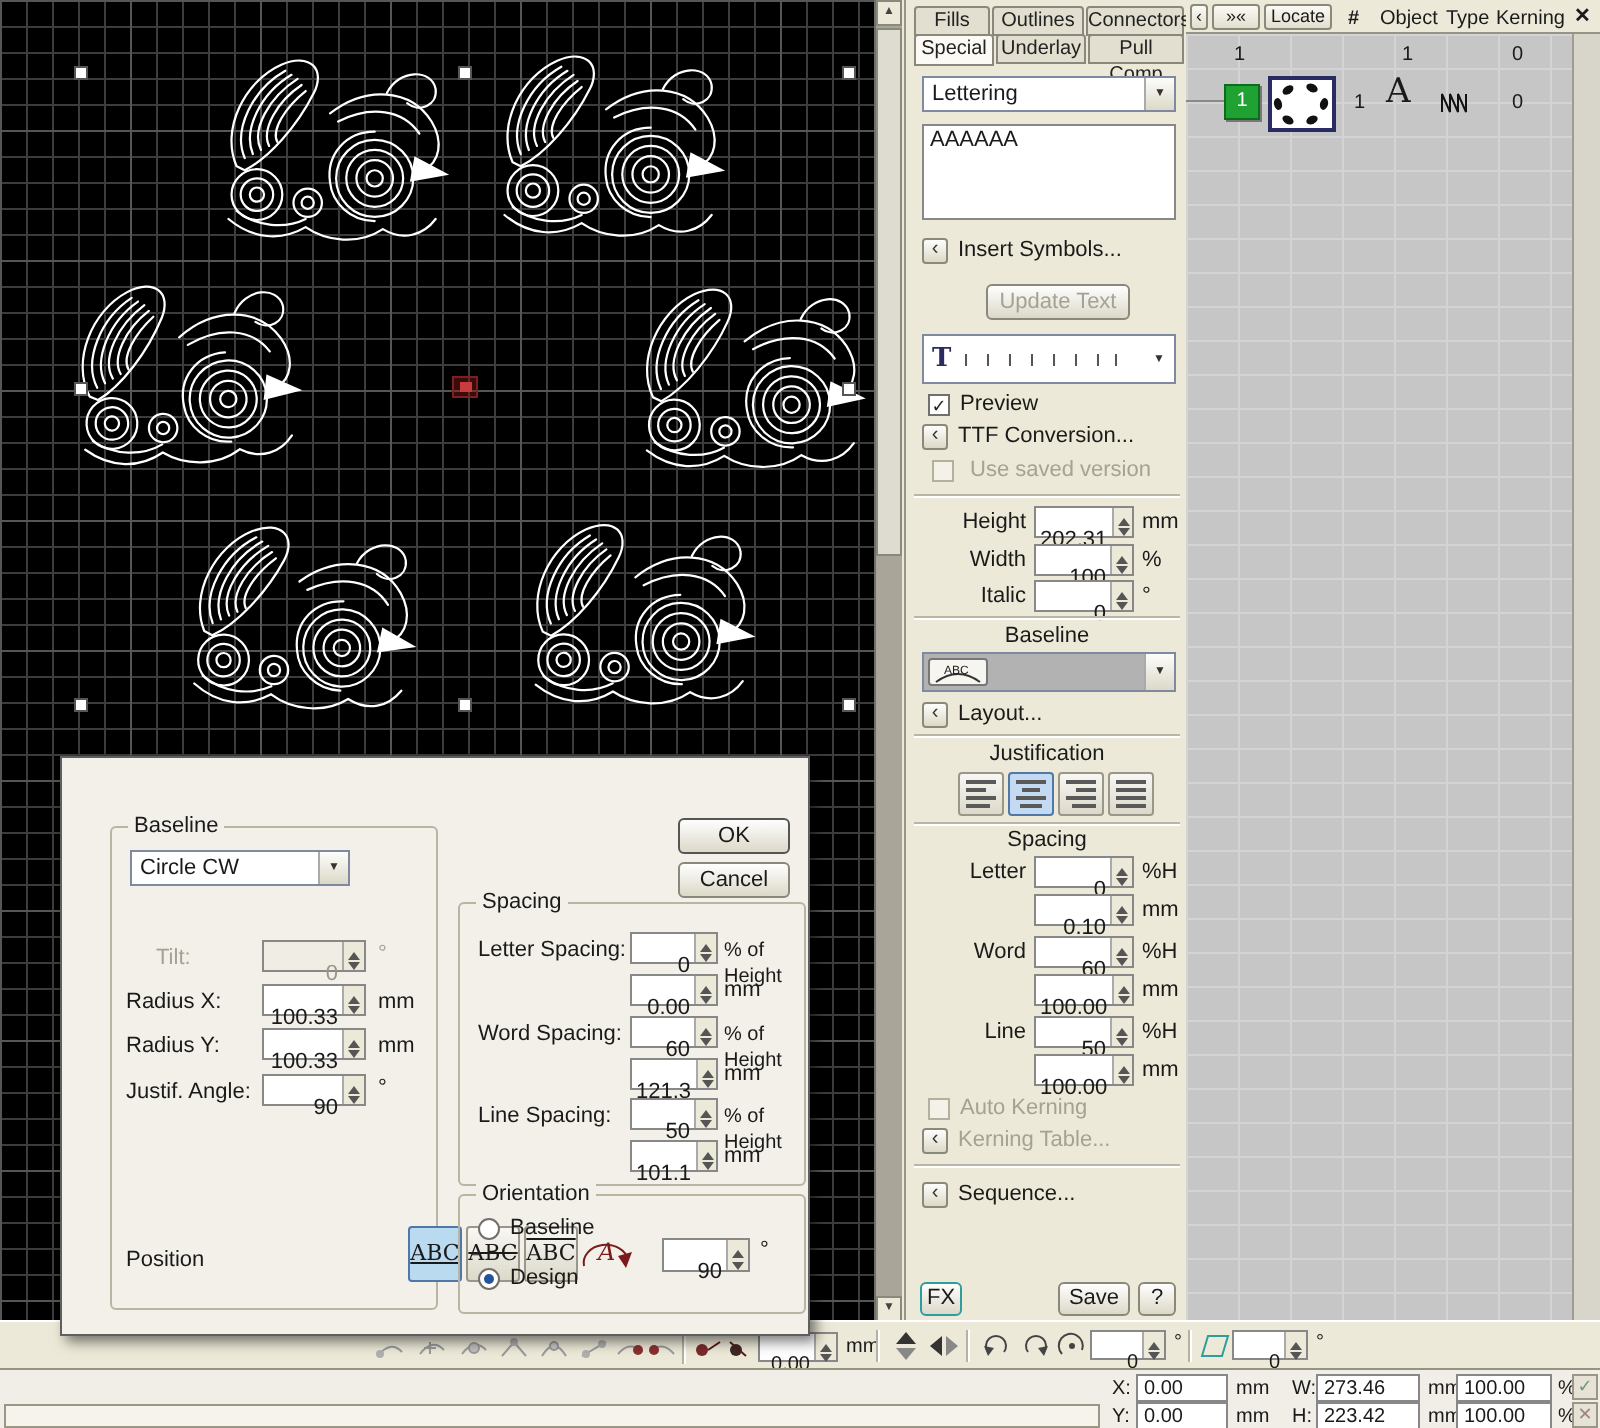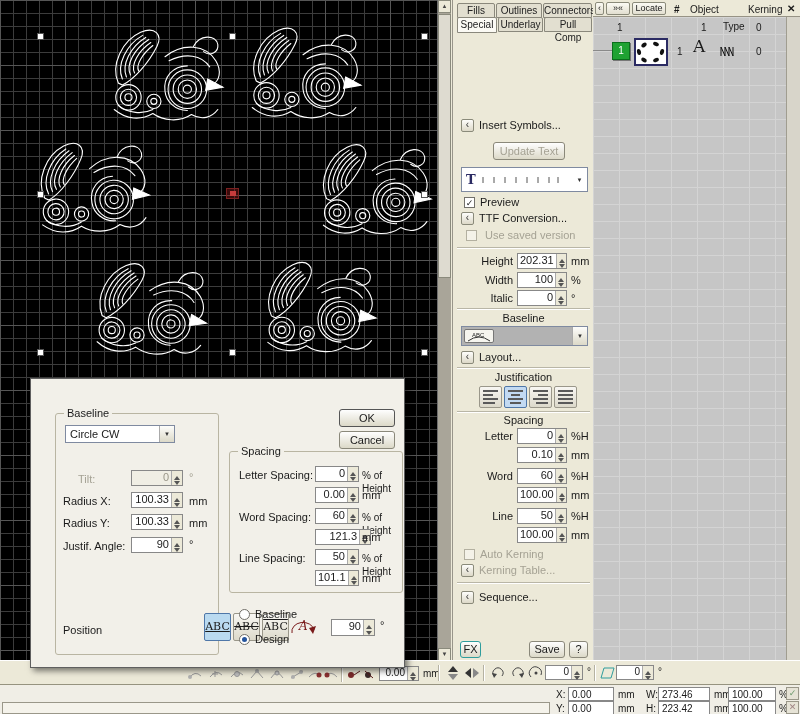--- a/index.html
+++ b/index.html
@@ -28,21 +28,21 @@
 .tab{position:absolute;height:15px;border:1px solid #8a887c;border-radius:2px 2px 0 0;background:#e2dfd0;font-size:10px;text-align:center;line-height:13px;color:#222}
 .tab.active{background:#fbfaf4;height:16px;z-index:2}
 .combo{position:absolute;background:#fff;border:1px solid #7f8aa0;display:flex}
 .combo .cv{flex:1;padding:2px 4px;line-height:13px;overflow:hidden;white-space:nowrap}
 .combo .ca{width:15px;background:linear-gradient(#fdfdfb,#dcd9c8);border-left:1px solid #aaa;font-size:6px;line-height:16px;text-align:center;color:#333}
 .txtarea{position:absolute;background:#fff;border:1px solid #888;padding:1px 3px}
 .sqbtn{position:absolute;width:13px;height:13px;border:1px solid #8a8a7a;background:linear-gradient(#fdfdfb,#ddd9c8);border-radius:2px;font-size:10px;line-height:10px;text-align:center;color:#333}
 .btn{position:absolute;border:1px solid #8a887a;background:linear-gradient(#fefefe,#dcd9c8);border-radius:3px;text-align:center;color:#1a1a1a}
 .dis{color:#a5a294 !important}
 .spin{position:absolute;display:flex;border:1px solid #888;background:#fff;height:16px}
-.spin .v{flex:1;text-align:right;padding:0 2px;line-height:12px;font-size:11px}
+.spin .v{flex:1;text-align:right;padding:10px 2px;line-height:12px;font-size:11px}
 .spin .sb{width:11px;display:flex;flex-direction:column;background:#ece9d8;border-left:1px solid #aaa}
 .sb i{flex:1;position:relative}
 .sb i.up::after{content:"";position:absolute;left:2px;top:2px;border:3px solid transparent;border-bottom:4px solid #555}
 .sb i.dn::after{content:"";position:absolute;left:2px;top:3px;border:3px solid transparent;border-top:4px solid #555}
 .spin.off{background:#f0eee4}
 .spin.off .v{color:#9a9789}
 .chk{position:absolute;width:11px;height:11px;background:#fff;border:1px solid #72706a;font-size:9px;line-height:10px;text-align:center;color:#222}
 .chk.off{border-color:#b3b0a0;background:#f4f2e8;color:#b3b0a0}
 .sep{position:absolute;left:4px;width:133px;height:2px;border-top:1px solid #b9b6a6;border-bottom:1px solid #fff}
 .cl{position:absolute;line-height:13px}
@@ -157,21 +157,26 @@
 
 <div class="abs panel">
 
   <div class="tab" style="left:4px;top:3px;width:38px">Fills</div>
   <div class="tab" style="left:43px;top:3px;width:46px">Outlines</div>
   <div class="tab" style="left:90px;top:3px;width:49px">Connectors</div>
   <div class="tab active" style="left:4px;top:17px;width:40px">Special</div>
   <div class="tab" style="left:45px;top:17px;width:45px">Underlay</div>
   <div class="tab" style="left:91px;top:17px;width:48px">Pull Comp</div>
 
-
+  <div class="combo" style="left:8px;top:38px;width:127px;height:18px">
+    <div class="cv">Lettering</div>
+    <div class="ca">▼</div>
+  </div>
+
+  <div class="txtarea" style="left:8px;top:62px;width:127px;height:48px">AAAAAA</div>
 
   <div class="sqbtn" style="left:8px;top:119px">‹</div>
   <div class="cl" style="left:26px;top:119px">Insert Symbols...</div>
 
   <div class="btn dis" style="left:40px;top:142px;width:72px;height:18px;line-height:16px">Update Text</div>
 
   <div class="combo" style="left:8px;top:167px;width:127px;height:25px">
     <div class="cv" style="display:flex;align-items:center;gap:4px">
       <span style="font-family:'DejaVu Serif',serif;font-weight:bold;color:#2b2b63;font-size:13px">T</span>
       <svg width="80" height="10">
@@ -351,21 +356,21 @@
 
 <div class="abs objpanel">
   <div class="objgrid"></div>
   <div class="objsb"></div>
   <div class="objhdr">
     <div class="hbtn" style="left:2px;top:2px;width:9px;height:13px;line-height:11px">‹</div>
     <div class="hbtn" style="left:13px;top:2px;width:24px;height:13px;line-height:11px">»«</div>
     <div class="hbtn" style="left:39px;top:2px;width:34px;height:13px;line-height:11px">Locate</div>
     <div class="slbl" style="left:81px;top:3px;font-weight:bold">#</div>
     <div class="slbl" style="left:97px;top:3px">Object</div>
-    <div class="slbl" style="left:130px;top:20px">Type</div>
+    <div class="slbl" style="left:130px;top:3px">Type</div>
     <div class="slbl" style="left:155px;top:3px">Kerning</div>
     <div class="slbl" style="left:194px;top:2px;font-weight:bold;cursor:pointer">✕</div>
   </div>
 
   <div class="slbl" style="left:24px;top:21px">1</div>
   <div class="slbl" style="left:108px;top:21px">1</div>
   <div class="slbl" style="left:163px;top:21px">0</div>
 
   <div style="position:absolute;left:0;top:50px;width:19px;border-top:1px solid #8a8a8a"></div>
   <div class="badge" style="left:19px;top:42px">1</div>
@@ -591,21 +596,21 @@
 
   <div class="cl" style="left:208px;top:132px">Word Spacing:</div>
   <div class="spin" style="left:284px;top:129px;width:44px">
     <div class="v">60</div>
     <div class="sb">
         <i class="up"></i>
         <i class="dn"></i>
       </div>
   </div>
   <div class="cl" style="left:331px;top:132px;font-size:10px">% of Height</div>
-  <div class="spin" style="left:284px;top:150px;width:56px">
+  <div class="spin" style="left:284px;top:150px;width:44px">
     <div class="v">121.3</div>
     <div class="sb">
         <i class="up"></i>
         <i class="dn"></i>
       </div>
   </div>
   <div class="cl" style="left:331px;top:152px">mm</div>
 
   <div class="cl" style="left:208px;top:173px">Line Spacing:</div>
   <div class="spin" style="left:284px;top:170px;width:44px">
@@ -618,20 +623,23 @@
   <div class="cl" style="left:331px;top:173px;font-size:10px">% of Height</div>
   <div class="spin" style="left:284px;top:191px;width:44px">
     <div class="v">101.1</div>
     <div class="sb">
         <i class="up"></i>
         <i class="dn"></i>
       </div>
   </div>
   <div class="cl" style="left:331px;top:193px">mm</div>
 
+  <div class="grp" style="left:198px;top:218px;width:174px;height:60px">
+    <span class="leg">Orientation</span>
+  </div>
   <div class="radio" style="left:208px;top:230px"></div>
   <div class="cl" style="left:224px;top:229px">Baseline</div>
   <div class="radio sel" style="left:208px;top:255px"></div>
   <div class="cl" style="left:224px;top:254px">Design</div>
   <svg width="32" height="26" style="position:absolute;left:256px;top:234px">
     <path d="M5,20 A11,9 0 1,1 27,17" stroke="#7a1a1a" fill="none"></path>
     <path d="M29,13 L26,21 L22,15 Z" fill="#7a1a1a"></path>
     <text x="12" y="17" font-size="12" font-style="italic" fill="#7a1a1a" font-family="DejaVu Serif,serif">A</text>
   </svg>
   <div class="spin" style="left:300px;top:240px;width:44px;height:17px">

